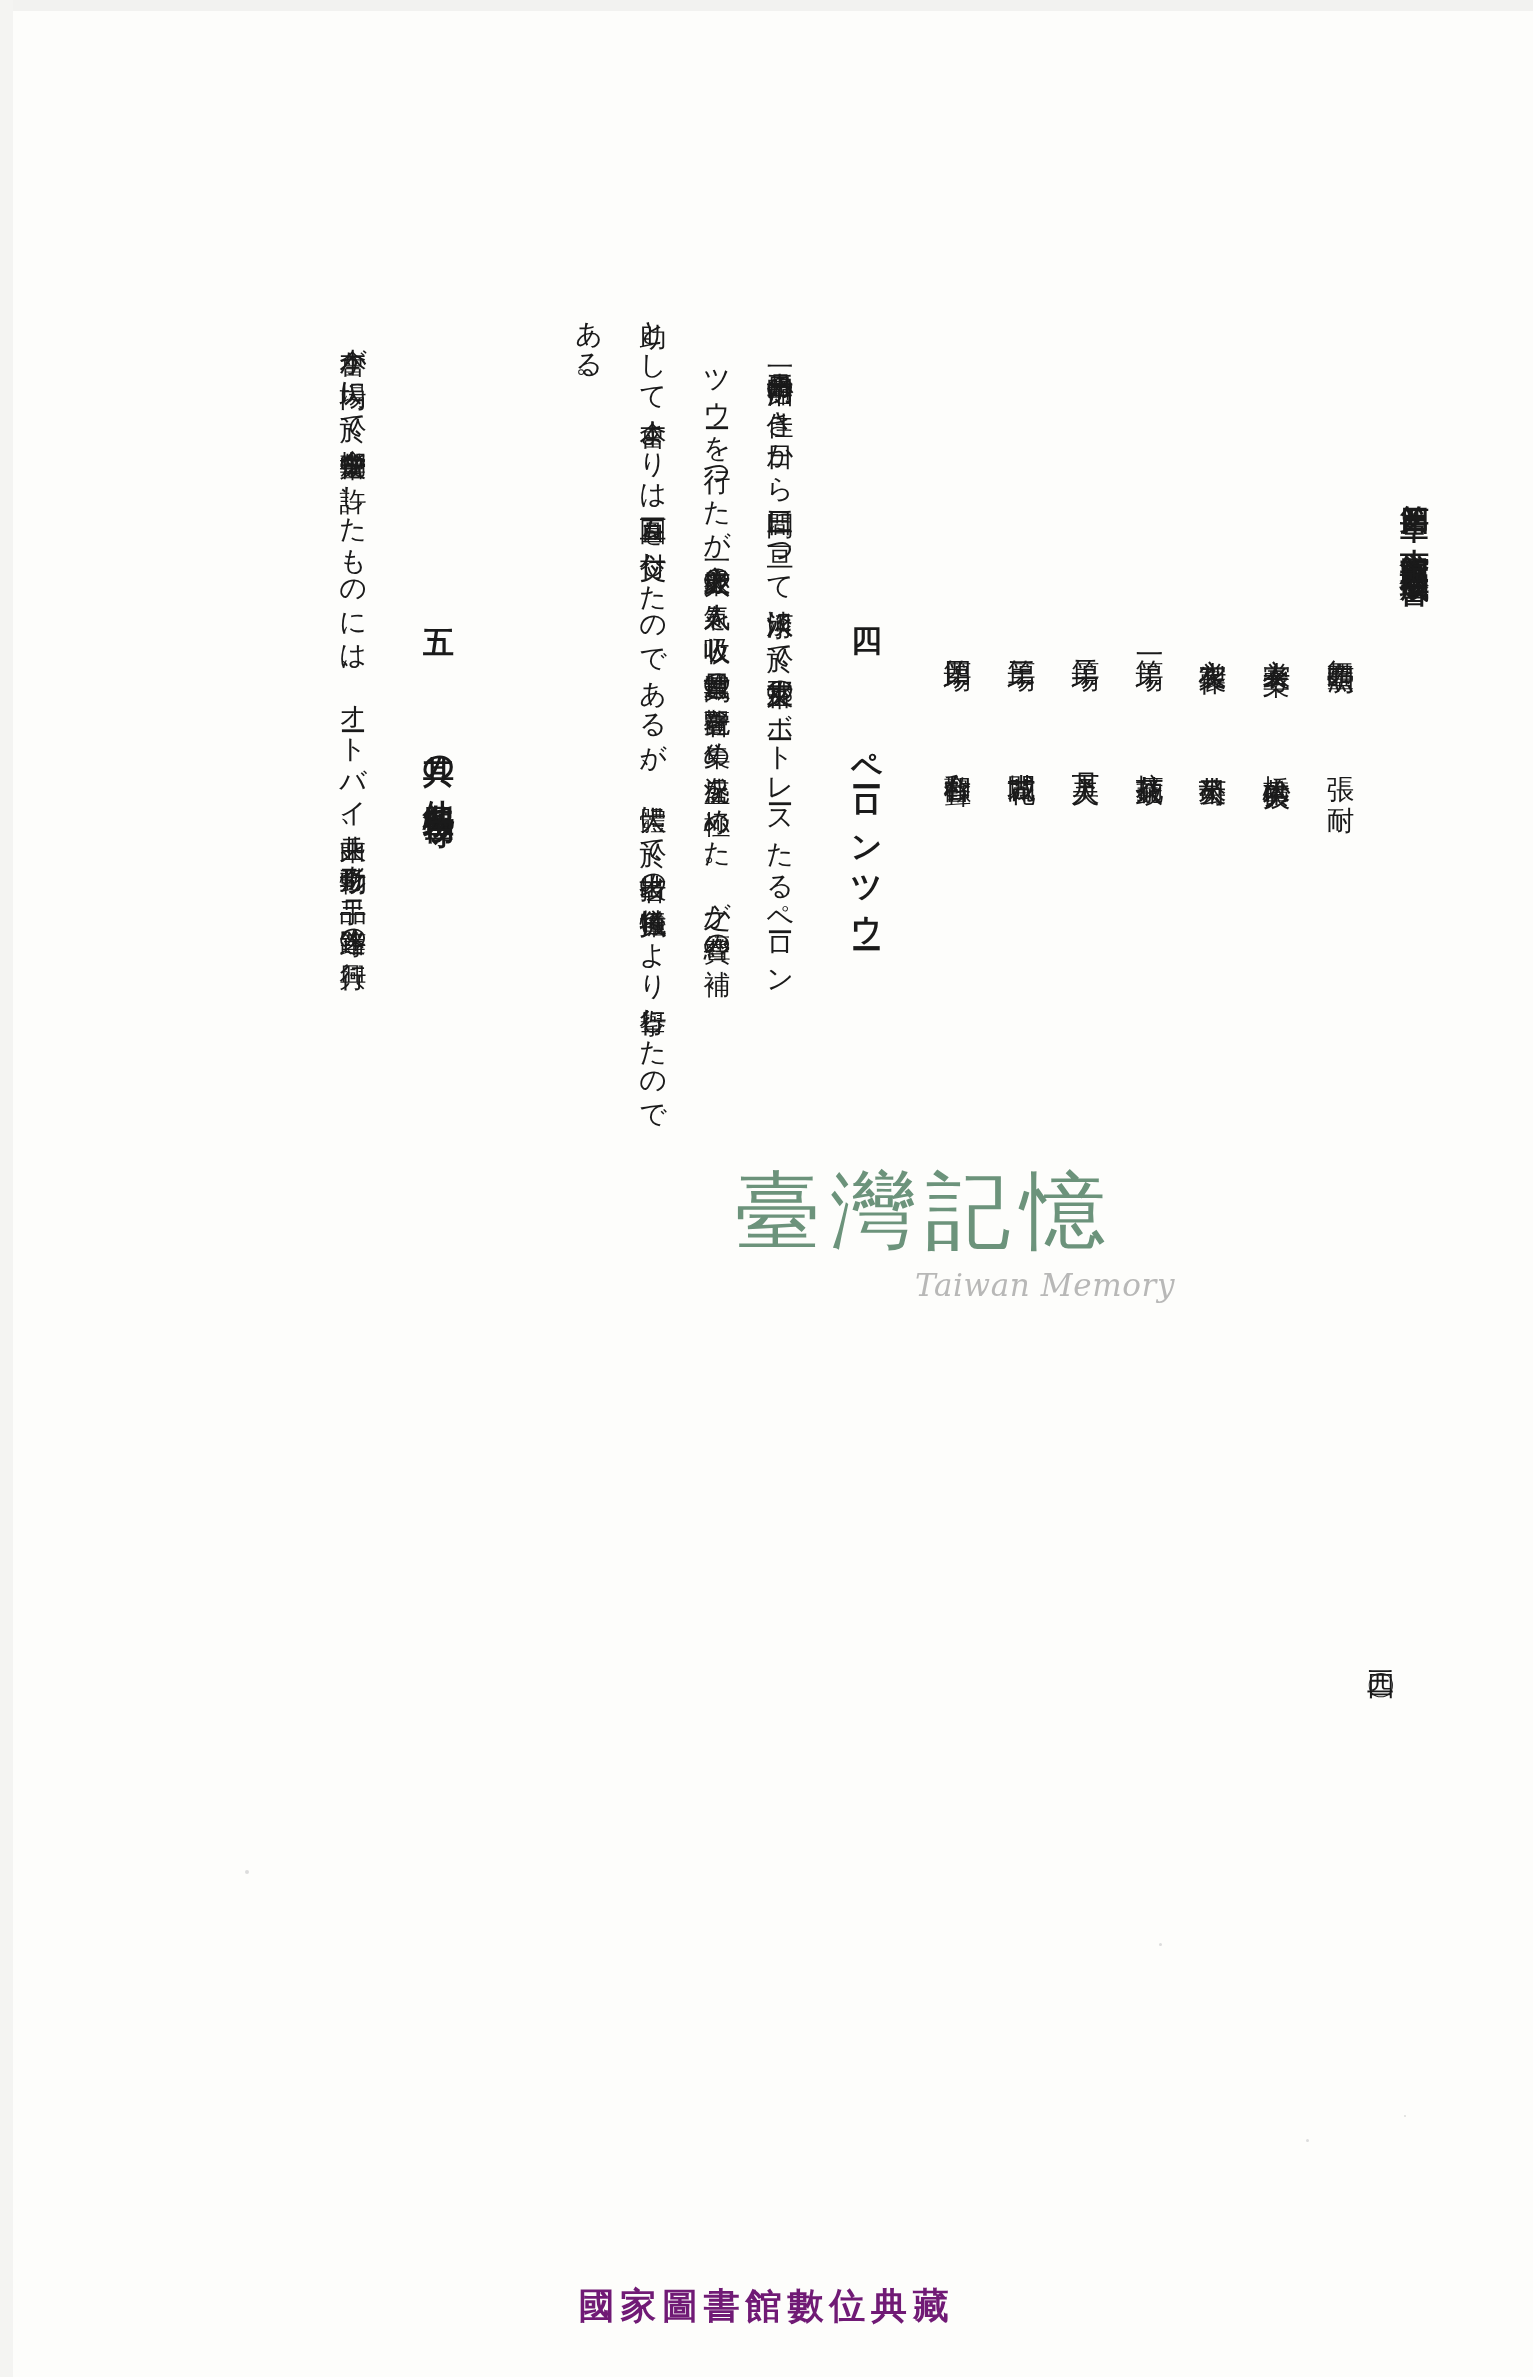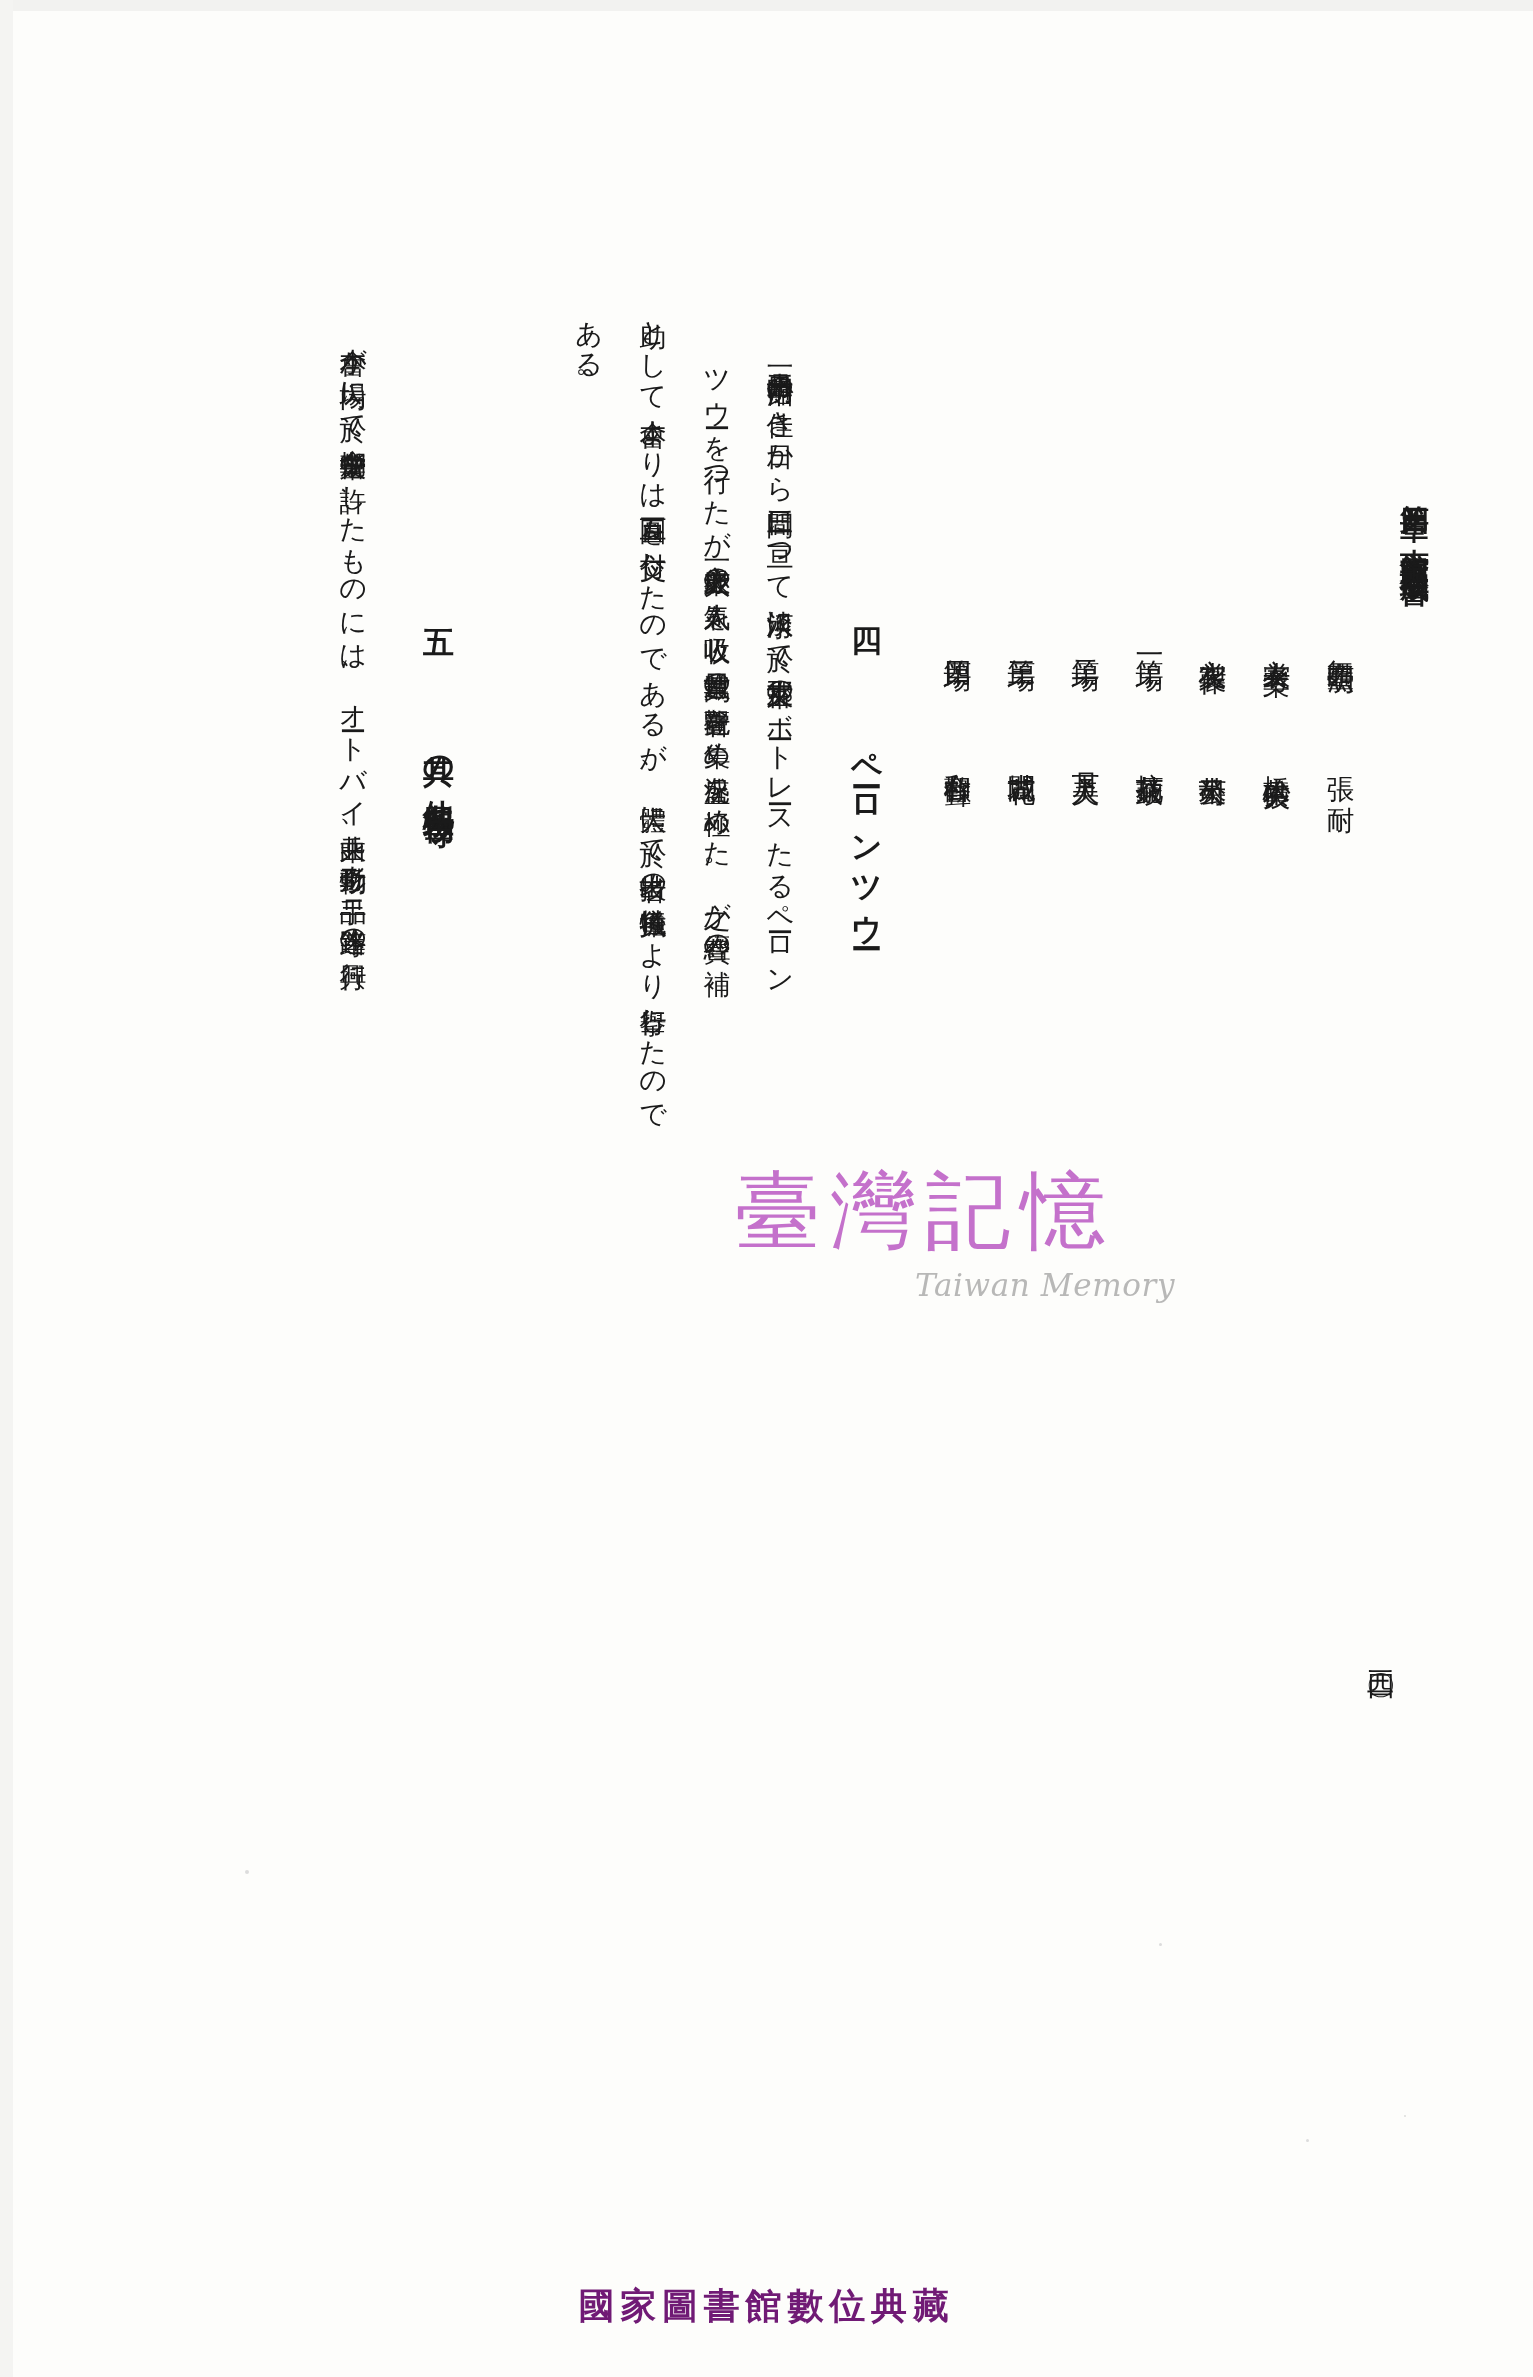--- a/index.html
+++ b/index.html
@@ -120,21 +120,21 @@
     top: 1168px;
     left: 735px;
     width: 523px;
     height: 180px;
     pointer-events: none;
     opacity: 0.62;
   }
   #watermark .cjk {
     font-family: "DejaVu Serif", "Liberation Serif", serif;
     font-size: 85px;
-    color: #a21caf;
+    color: #14532d;
     letter-spacing: 0.12em;
     line-height: 1;
     white-space: nowrap;
   }
   #watermark .latin {
     font-family: "DejaVu Serif", "Liberation Serif", serif;
     font-style: italic;
     font-size: 31px;
     color: #8e8e8e;
     letter-spacing: 0.02em;

